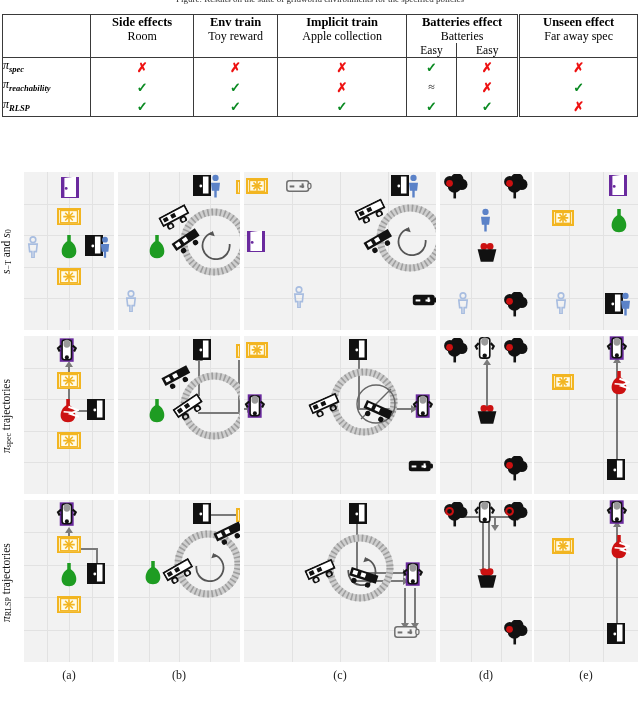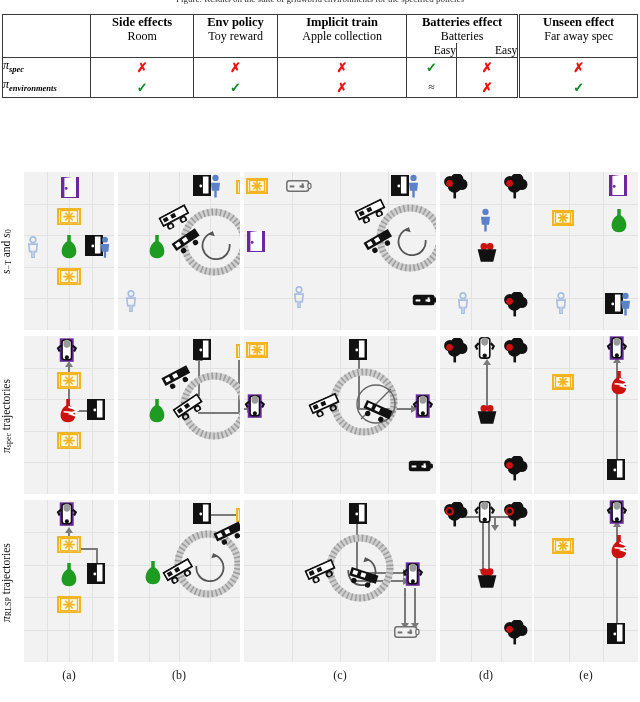--- a/index.html
+++ b/index.html
@@ -36,21 +36,21 @@
   .vsep-dbl { border-left: 3px double #3a3a3a; }
   .hsep { border-top: 1.3px solid #3a3a3a; }
   .hd-main {
     font-weight: bold; font-size: 12.5px; text-align: center;
     padding: 2px 3px 0 3px; line-height: 14px;
   }
   .hd-sub {
     font-size: 12px; text-align: center; padding: 0 3px 1px 3px; line-height: 14px;
   }
   .hd-sub2 {
-    font-size: 11.5px; text-align: right; padding: 0 3px 1px 3px; line-height: 14px;
+    font-size: 11.5px; text-align: center; padding: 0 3px 1px 3px; line-height: 14px;
   }
   .rowlab {
     font-size: 12px; text-align: left; padding: 1px 4px 1px 8px;
     white-space: nowrap; line-height: 15px;
   }
   .rowlab .pi { font-style: italic; font-size: 12px; }
   .rowlab sub { font-weight: bold; font-size: 8.5px; letter-spacing: 0; }
   .mark { text-align: center; font-size: 13px; line-height: 15px; font-weight: bold; }
   .mark.yes { color: #0a8a22; }
   .mark.no  { color: #ee1111; }
@@ -101,21 +101,21 @@
   <div class="top-strip">
     <span>Figure: Results on the suite of gridworld environments for the specified policies</span>
   </div>
 
   <div class="table-wrap">
     <table class="results outer">
       <tbody>
           <tr>
         <td style="width:88px"></td>
         <td class="hd-main vsep" style="width:102px">Side effects</td>
-        <td class="hd-main vsep" style="width:84px">Env policy</td>
+        <td class="hd-main vsep" style="width:84px">Env train</td>
         <td class="hd-main vsep" style="width:128px">Implicit train</td>
         <td class="hd-main vsep" colspan="2" style="width:112px">Batteries effect</td>
         <td class="hd-main vsep-dbl" style="width:118px">Unseen effect</td>
       </tr>
       <tr>
         <td></td>
         <td class="hd-sub vsep">Room</td>
         <td class="hd-sub vsep">Toy reward</td>
         <td class="hd-sub vsep">Apple collection</td>
         <td class="hd-sub vsep" colspan="2">Batteries</td>
@@ -135,27 +135,36 @@
           <tr>
             <td class="rowlab hsep"><span class="pi"><i>π</i><sub>spec</sub></span></td>
             <td class="mark no vsep hsep">✗</td>
             <td class="mark no vsep hsep">✗</td>
             <td class="mark no vsep hsep">✗</td>
             <td class="mark yes vsep hsep">✓</td>
             <td class="mark no vsep hsep">✗</td>
             <td class="mark no vsep-dbl hsep">✗</td>
           </tr>
           <tr>
-            <td class="rowlab"><span class="pi"><i>π</i><sub>environments</sub></span></td>
+            <td class="rowlab"><span class="pi"><i>π</i><sub>reachability</sub></span></td>
             <td class="mark yes vsep">✓</td>
             <td class="mark yes vsep">✓</td>
             <td class="mark no vsep">✗</td>
             <td class="mark approx vsep">≈</td>
             <td class="mark no vsep">✗</td>
             <td class="mark yes vsep-dbl">✓</td>
+          </tr>
+          <tr>
+            <td class="rowlab"><span class="pi"><i>π</i><sub>RLSP</sub></span></td>
+            <td class="mark yes vsep">✓</td>
+            <td class="mark yes vsep">✓</td>
+            <td class="mark yes vsep">✓</td>
+            <td class="mark yes vsep">✓</td>
+            <td class="mark yes vsep">✓</td>
+            <td class="mark no vsep-dbl">✗</td>
           </tr>
         </tbody>
     </table>
   </div>
 
   <div class="matrix">
 
     <div class="rowlabel-v" style="top:0px;height:160px;">
       <span><i>s</i><sub>−T</sub> and <i>s</i><sub>0</sub></span>
     </div>

